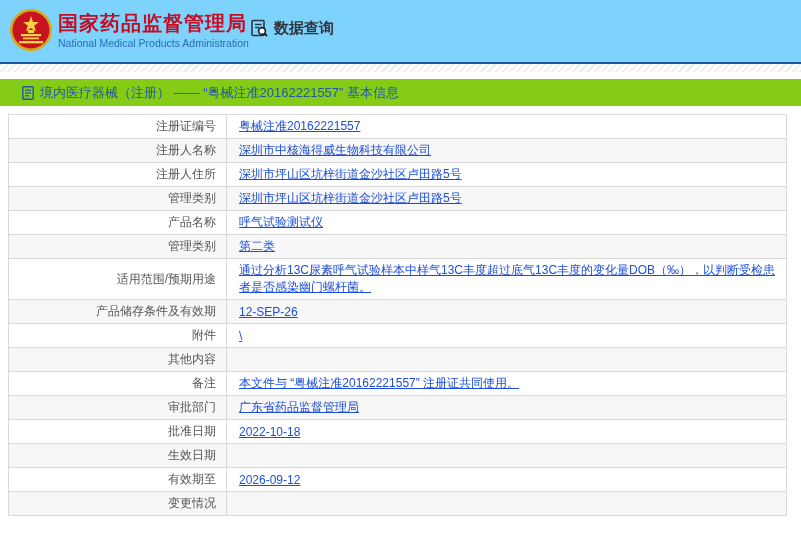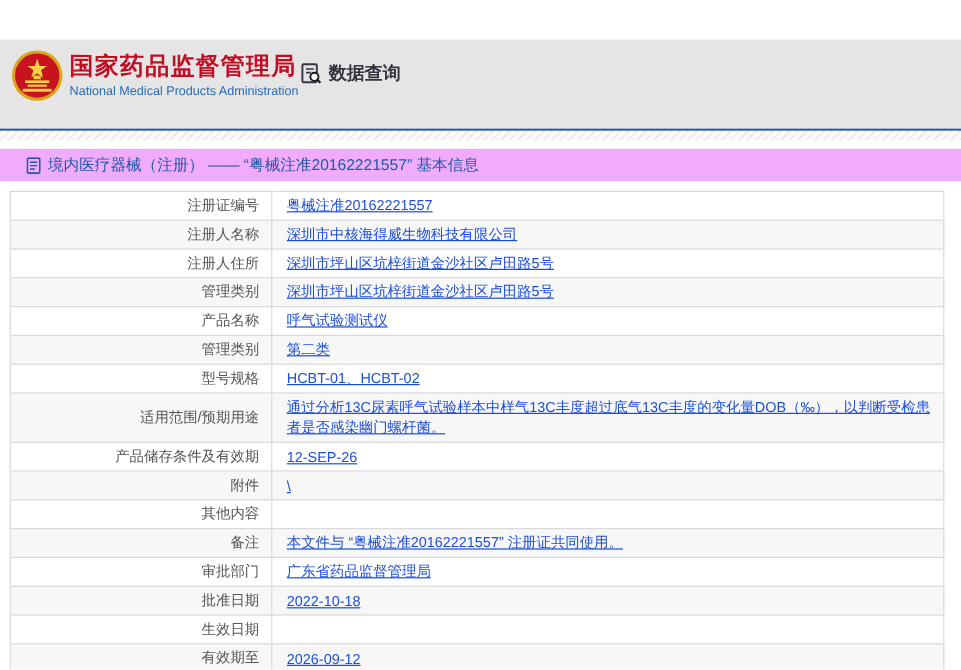--- a/index.html
+++ b/index.html
@@ -1,37 +1,37 @@
 <!DOCTYPE html>
 <html><head>
 <meta charset="utf-8">
 <style>
   * { margin:0; padding:0; box-sizing:border-box; }
   html,body { width:801px; height:558px; background:#fff;
     font-family:"Liberation Sans", sans-serif; overflow:hidden; }
 
   
-  .header { position:relative; height:74px; background:#e5e5e5;margin-top:33px; }
+  .header { position:relative; height:62px; background:#7dd3fc; }
   .emblem { position:absolute; left:9px; top:8px; width:44px; height:44px; }
   .agency { position:absolute; left:58px; top:11px; }
   .agency-cn { font-size:20px; font-weight:bold; color:#c30d23; letter-spacing:1px; line-height:1.2; }
   .agency-en { font-size:10.5px; color:#2a6cb5; margin-top:2px; }
   .data-query { position:absolute; left:250px; top:19px; display:flex; align-items:center; gap:5px;
     font-size:15px; color:#33343e; font-weight:bold; cursor:pointer; }
   .top-nav { position:absolute; right:22px; top:11px; display:flex; gap:30px; }
   .nav-item { display:flex; flex-direction:column; align-items:center; gap:3px; cursor:pointer; }
   .nav-item .nav-label { font-size:12px; color:#3a3a3a; }
   .blue-line { height:2px; background:#1a5aa5; }
   .hatch { height:8px;
     background:repeating-linear-gradient(135deg,#ececec 0 1.5px,#fbfbfb 1.5px 5px); }
   .gap7 { height:7px; background:#fff; }
   .gap8 { height:8px; background:#fff; }
 
   
-  .title-bar { height:27px; background:#f0abfc; display:flex; align-items:center;
+  .title-bar { height:27px; background:#84cc16; display:flex; align-items:center;
     padding-left:22px; gap:6px; }
   .title-bar .title-text { font-size:13px; color:#2157a7; }
 
   
   .info-table { margin-left:8px; width:779px; border-collapse:collapse;
     border:1px solid #d9d9d9; }
   .info-table tr { height:23px; }
   .info-table tr:nth-child(even) { background:#f7f7f8; }
   .info-table th, .info-table td { border-bottom:1px solid #d9d9d9;
     font-size:12px; font-weight:normal; vertical-align:middle; }
@@ -137,29 +137,20 @@
   <tr>
     <th>
       <span>管理类别</span>
     </th>
     <td>
       <span>第二类</span>
       
     </td>
   </tr>
 
-  <tr>
-    <th>
-      <span>型号规格</span>
-    </th>
-    <td>
-      <span>HCBT-01、HCBT-02</span>
-      
-    </td>
-  </tr>
 
 
   <tr>
     <th>
       <span>适用范围/预期用途</span>
     </th>
     <td>
       <span>通过分析13C尿素呼气试验样本中样气13C丰度超过底气13C丰度的变化量DOB（‰），以判断受检患者是否感染幽门螺杆菌。</span>
       
     </td>

